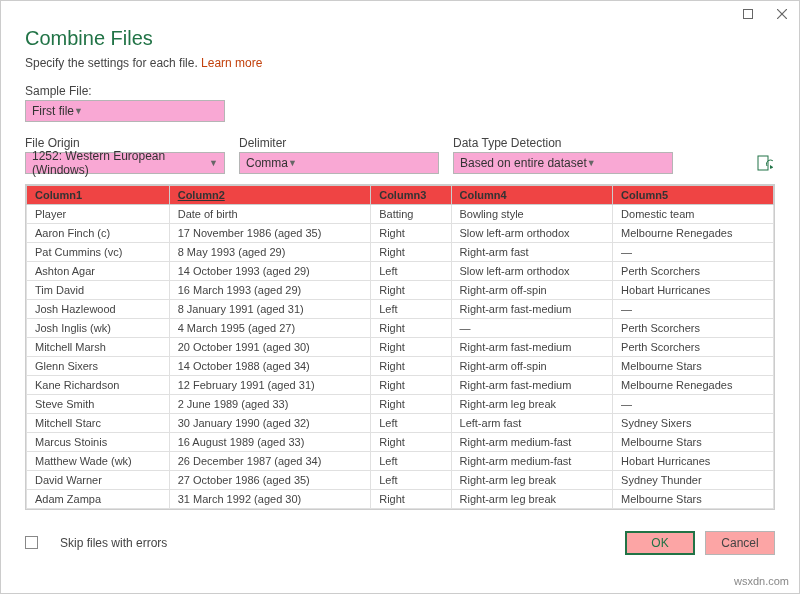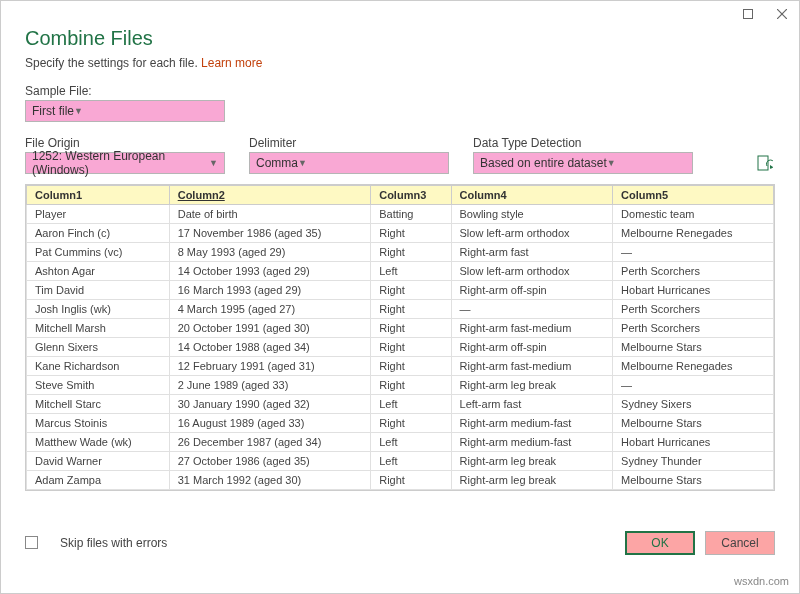--- a/index.html
+++ b/index.html
@@ -56,21 +56,21 @@
       justify-content: flex-start;
       padding: 0 6px;
       cursor: pointer;
       font-size: 12px;
     }
     .dropdown .chev { font-size: 9px; color: #666; }
     .row-dd1 { margin-bottom: 14px; }
     .row-dd1 .dropdown { width: 200px; }
     .row-dd2 {
       display: flex;
-      gap: 24px;
+      gap: 14px;
       margin-bottom: 10px;
       align-items: flex-end;
     }
     .dd-group { display: flex; flex-direction: column; }
     .dd-file-origin { width: 200px; }
     .dd-delimiter { width: 200px; }
     .dd-datatype { width: 220px; }
     .icon-right {
       margin-left: auto;
       width: 20px;
@@ -85,21 +85,21 @@
       border: 1px solid #ccc;
       overflow: hidden;
     }
     table {
       border-collapse: collapse;
       width: 100%;
       font-size: 11px;
       color: #444;
     }
     th {
-      background: #fef9c3;
+      background: #ef4444;
       border: 1px solid #ccc;
       padding: 3px 8px;
       text-align: left;
       font-weight: 600;
       color: #333;
     }
     td {
       border: 1px solid #e0e0e0;
       padding: 3px 8px;
       white-space: nowrap;
@@ -260,20 +260,27 @@
             <td>Perth Scorchers</td>
           </tr>
           <tr>
             <td>Tim David</td>
             <td>16 March 1993 (aged 29)</td>
             <td>Right</td>
             <td>Right-arm off-spin</td>
             <td>Hobart Hurricanes</td>
           </tr>
           <tr>
+            <td>Josh Hazlewood</td>
+            <td>8 January 1991 (aged 31)</td>
+            <td>Left</td>
+            <td>Right-arm fast-medium</td>
+            <td>—</td>
+          </tr>
+          <tr>
             <td>Josh Inglis (wk)</td>
             <td>4 March 1995 (aged 27)</td>
             <td>Right</td>
             <td>—</td>
             <td>Perth Scorchers</td>
           </tr>
           <tr>
             <td>Mitchell Marsh</td>
             <td>20 October 1991 (aged 30)</td>
             <td>Right</td>

